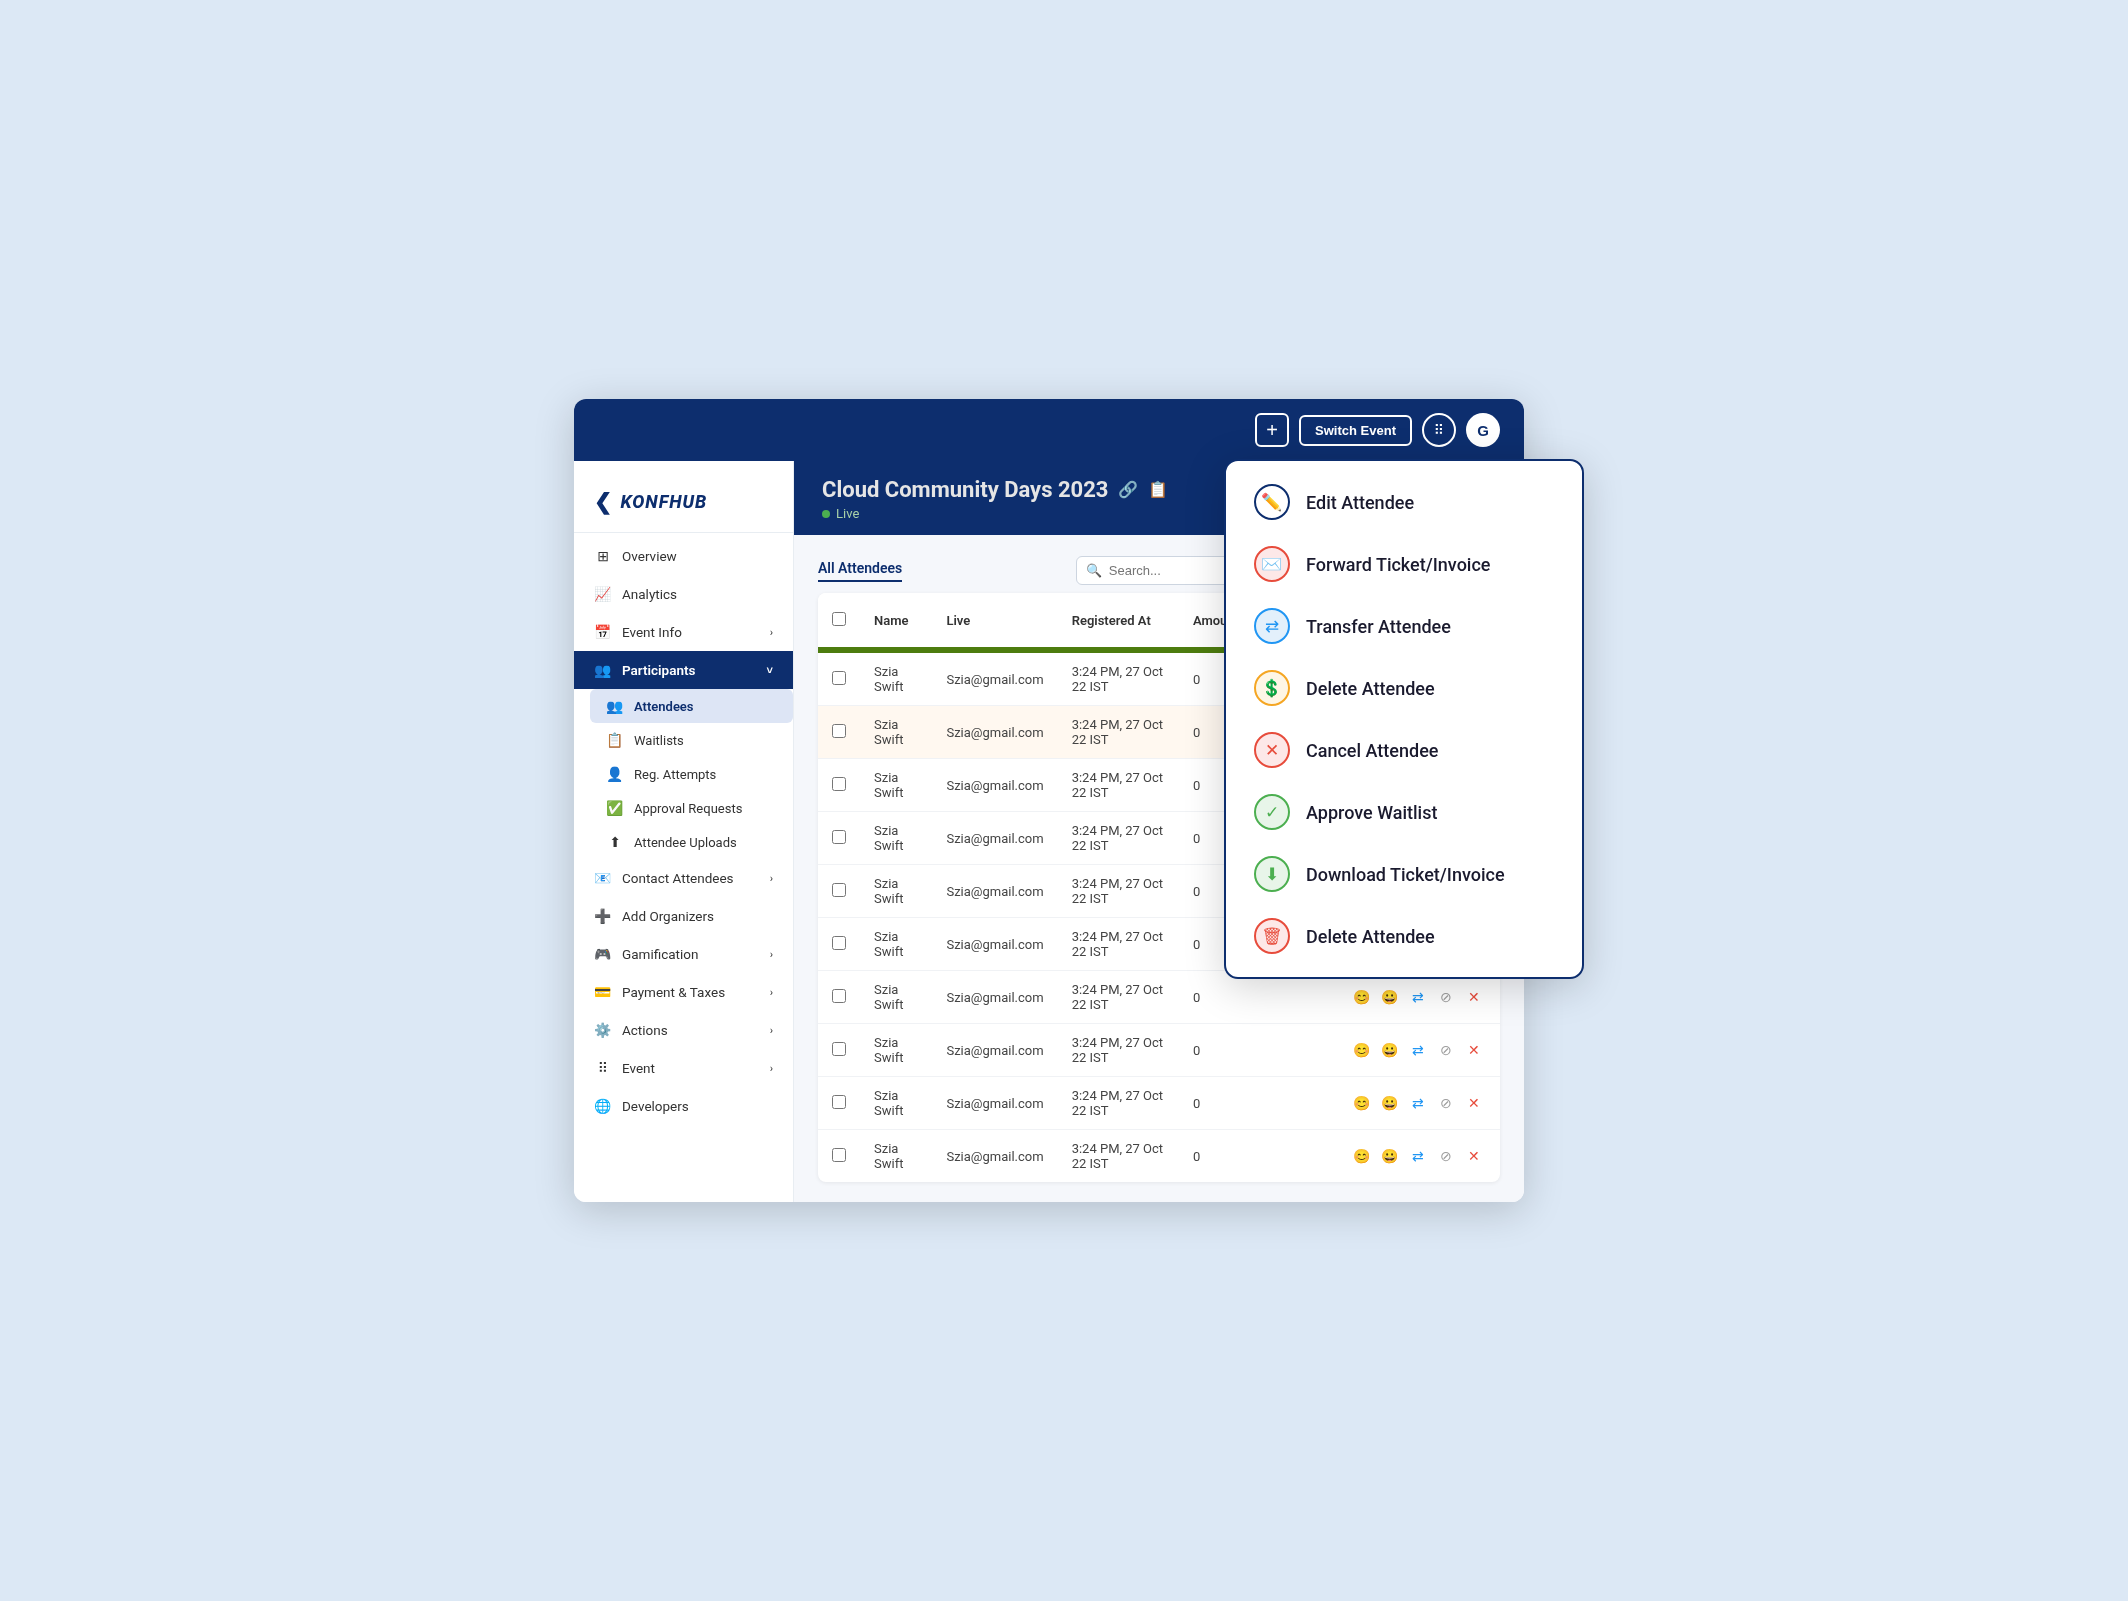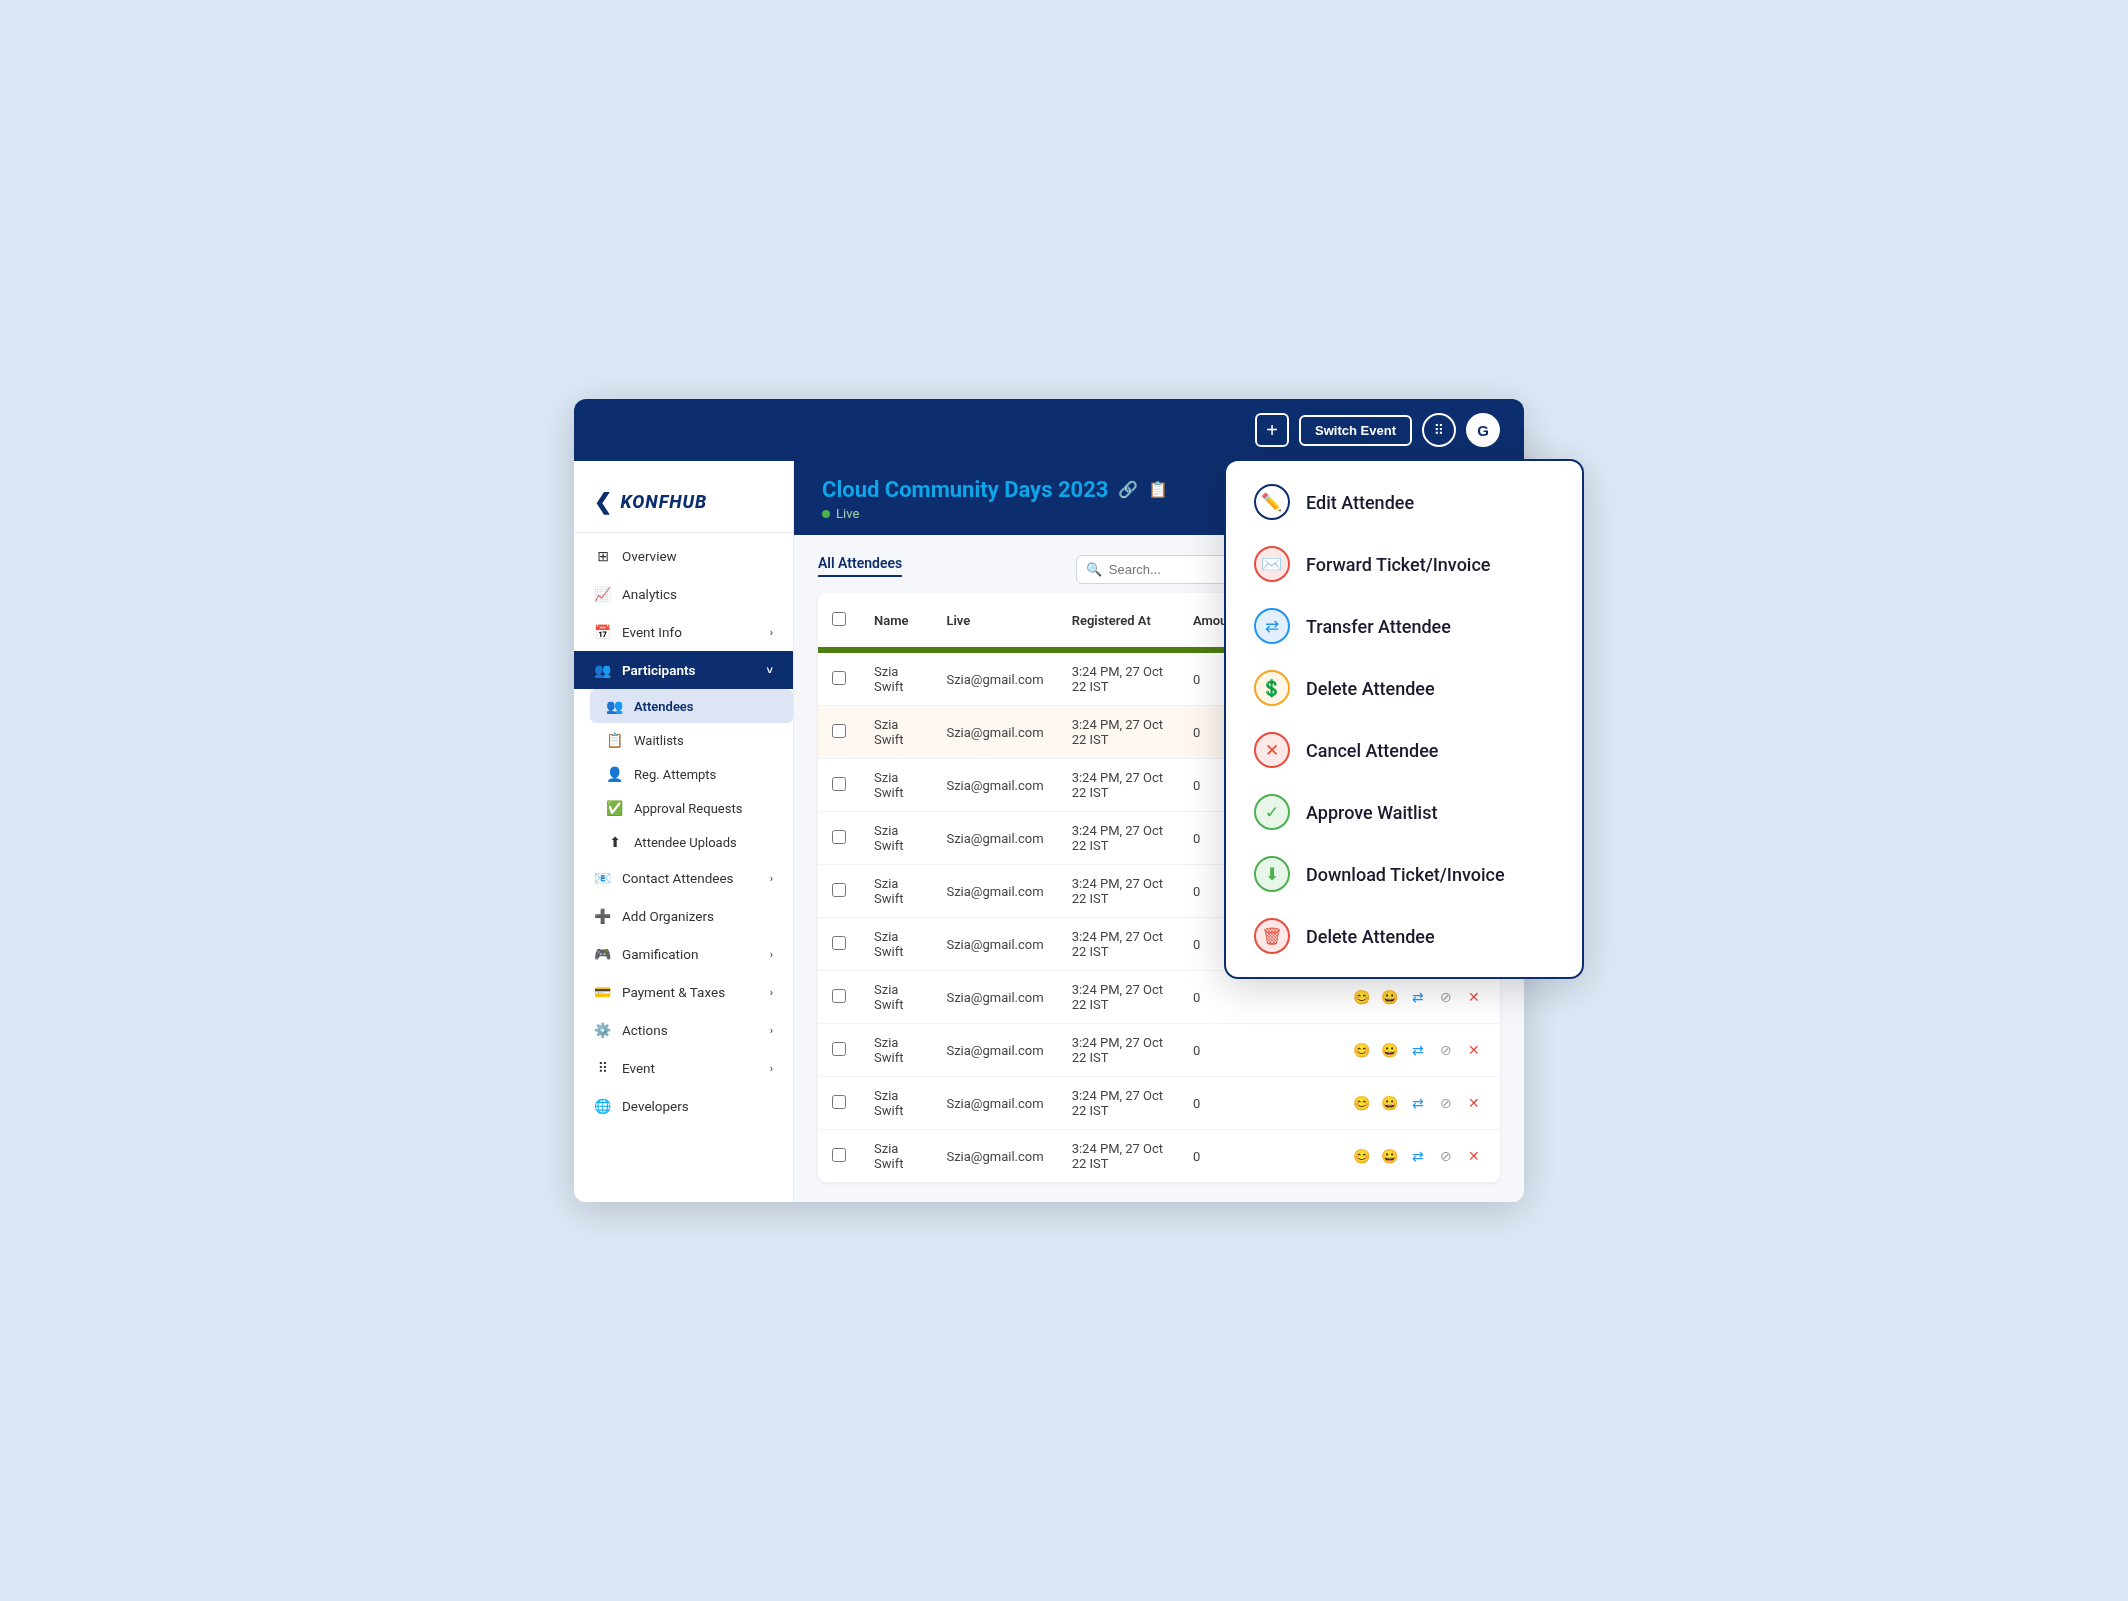--- a/index.html
+++ b/index.html
@@ -203,21 +203,21 @@
 
     .event-title-row {
       display: flex;
       align-items: center;
       gap: 10px;
     }
 
     .event-title {
       font-size: 22px;
       font-weight: 700;
-      color: #0ea5e9;
+      color: #e5e5e5;
     }
 
     .event-title-icon {
       color: #aac4e8;
       font-size: 16px;
       cursor: pointer;
     }
 
     .event-status {
       display: flex;
@@ -255,21 +255,21 @@
     }
 
     
     .table-section {
       flex: 1;
       padding: 20px 24px;
     }
 
     .table-toolbar {
       display: flex;
-      align-items: flex-start;
+      align-items: center;
       margin-bottom: 7px;
       gap: 10px;
     }
 
     .tab-all-attendees {
       font-size: 14px;
       font-weight: 600;
       color: #0d2e6e;
       border-bottom: 2px solid #0d2e6e;
       padding-bottom: 4px;

